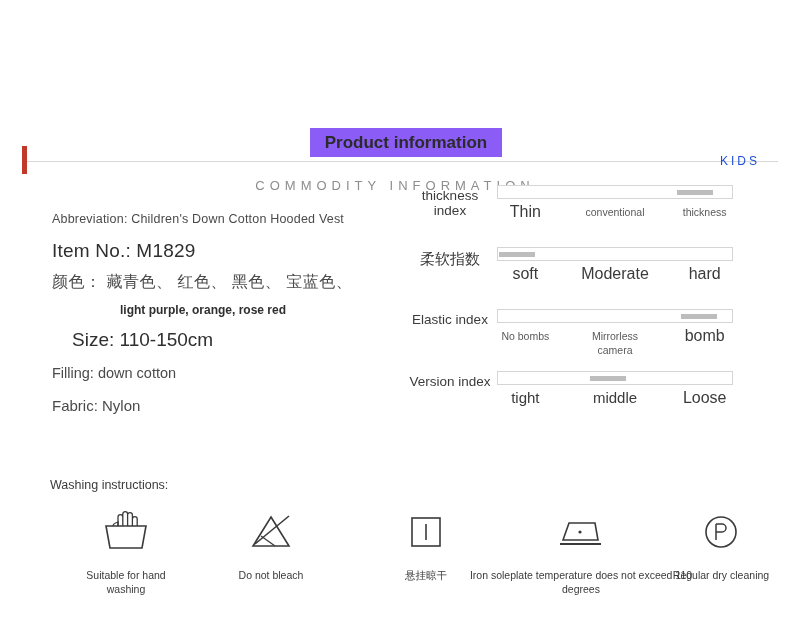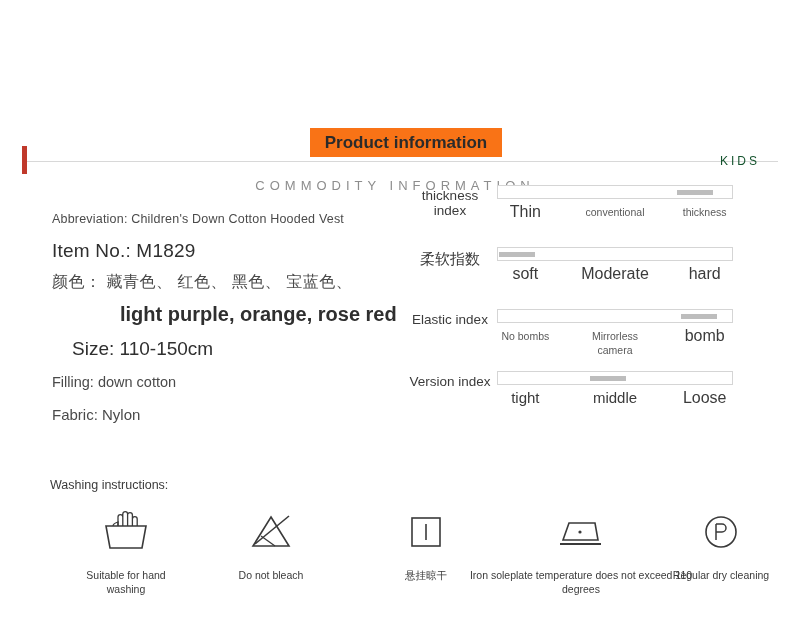--- a/index.html
+++ b/index.html
@@ -43,30 +43,30 @@
   .header-title {
     position: absolute;
     top: 68px;
     left: 310px;
     width: 180px;
     text-align: center;
     font-size: 17px;
     font-weight: bold;
     color: #2b2b2b;
     line-height: 25px;
-    background: #f97316;
+    background: #8b5cf6;
     padding: 2px 6px;
   }
   .header-kids {
     position: absolute;
     top: 94px;
     right: 30px;
     font-size: 12px;
     letter-spacing: 3px;
-    color: #14532d;
+    color: #1d4ed8;
   }
   .header-sub {
     position: absolute;
     top: 118px;
     left: 0;
     width: 790px;
     text-align: center;
     font-size: 13px;
     letter-spacing: 5px;
     color: #8d8d8d;
@@ -92,21 +92,21 @@
     margin-bottom: 10px;
     letter-spacing: .2px;
   }
   .info-color {
     font-size: 16px;
     color: #4a4a4a;
     letter-spacing: .5px;
     margin-bottom: 4px;
   }
   .info-color2 {
-    font-size: 20px;
+    font-size: 12px;
     font-weight: bold;
     color: #2f2f2f;
     margin: 10px 0 12px 68px;
   }
   .info-size {
     font-size: 19px;
     color: #2f2f2f;
     margin: 0 0 14px 20px;
   }
   .info-filling {

